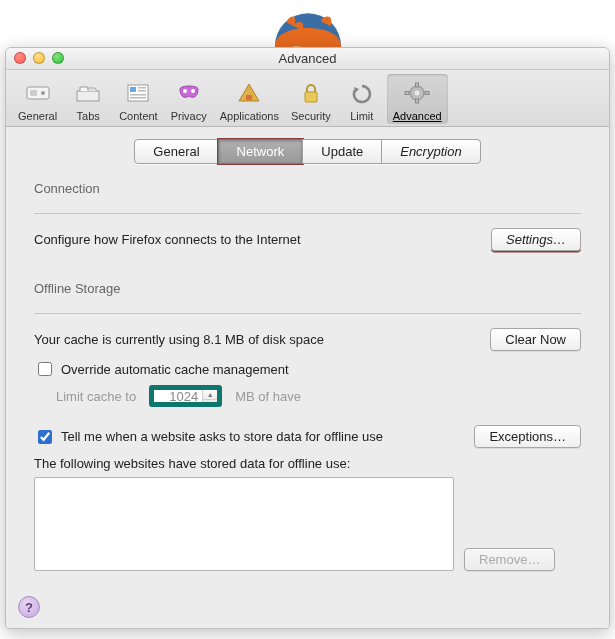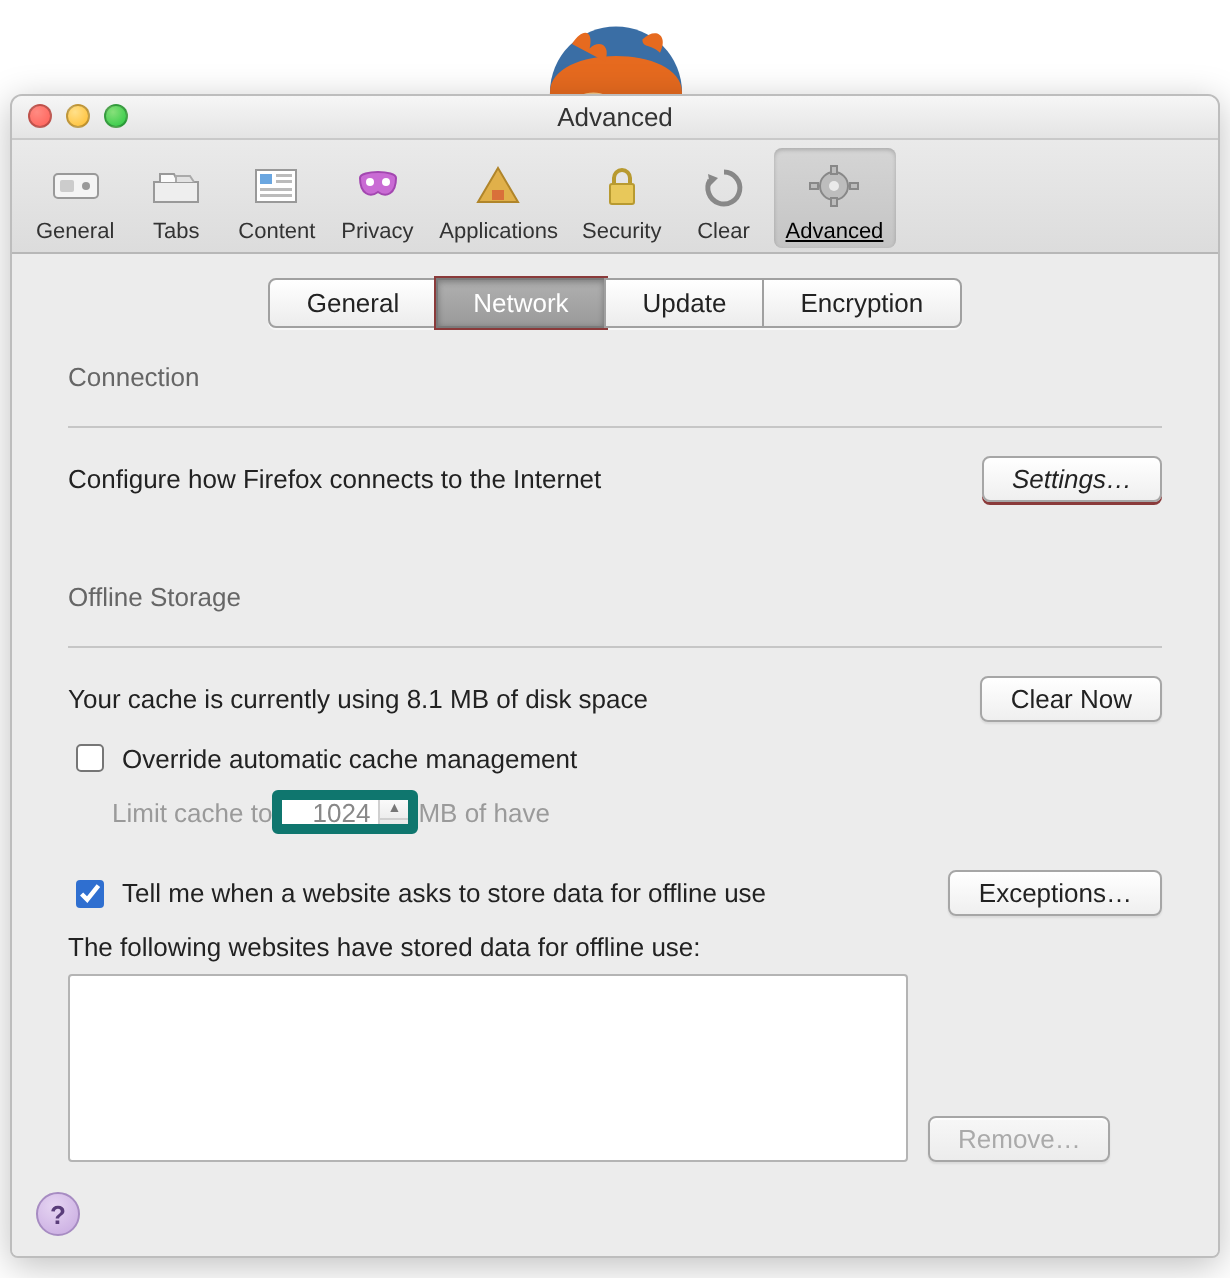--- a/index.html
+++ b/index.html
@@ -112,21 +112,21 @@
   .seg {
     background: linear-gradient(#ffffff, #ececec);
     border: 1px solid #a0a0a0;
     padding: 4px 18px;
     font-size: 13px;
     color: #222;
     cursor: default;
     margin-left: -1px;
   }
   .seg:first-child { border-radius: 4px 0 0 4px; margin-left: 0; }
-  .seg:last-child { border-radius: 0 4px 4px 0; }
+  .seg:last-child { border-radius: 0 4px 4px 0; font-style: italic; }
   .seg.active {
     background: linear-gradient(#b0b0b0, #9a9a9a);
     color: #fff;
     border-color: #7a7a7a;
     box-shadow: inset 0 1px 3px rgba(0,0,0,0.3), 0 0 0 1px #8a3a3a;
   }
   .panel {
     margin-top: -1px;
     padding: 18px 20px 10px 20px;
   }
@@ -134,21 +134,21 @@
     color: #666;
     font-size: 13px;
     padding-bottom: 17px;
     border-bottom: 1px solid #c6c6c6;
     margin-bottom: 14px;
   }
   .row {
     display: flex;
     align-items: center;
     justify-content: space-between;
-    margin-bottom: 18px;
+    margin-bottom: 8px;
   }
   .mac-btn {
     background: linear-gradient(#ffffff, #efefef);
     border: 1px solid #a6a6a6;
     border-radius: 4px;
     padding: 3px 14px;
     font-size: 13px;
     color: #222;
     box-shadow: 0 1px 0 rgba(255,255,255,0.8) inset, 0 1px 1px rgba(0,0,0,0.08);
     cursor: default;
@@ -165,21 +165,21 @@
   .section-spacer { height: 22px; }
   .cache-block .row { margin-bottom: 8px; }
   .cb-row { display: flex; align-items: center; gap: 6px; margin-bottom: 6px; }
   input[type=checkbox] {
     width: 14px; height: 14px;
     accent-color: #2f6fd0;
   }
   .limit-row {
     display: flex;
     align-items: center;
-    gap: 0;
+    gap: 13px;
     color: #9a9a9a;
     margin: 4px 0 18px 22px;
     font-size: 13px;
   }
   .num-input-wrap {
     display: flex;
     align-items: stretch;
     border: 5px solid #0f766e;
     border-radius: 3px;
     background: #fff;
@@ -322,21 +322,21 @@
       </div>
       <span class="tb-label">Security</span>
     </div>
     <div class="tb-item">
       <div class="tb-icon">
         <svg width="28" height="24" viewBox="0 0 28 24">
             <path d="M14 5 a8 8 0 1 1 -7 4" fill="none" stroke="#888" stroke-width="2.5"></path>
             <polygon points="6,6 11,8 7,12" fill="#888"></polygon>
           </svg>
       </div>
-      <span class="tb-label">Clear</span>
+      <span class="tb-label">Limit</span>
     </div>
     <div class="tb-item active">
       <div class="tb-icon">
         <svg width="28" height="24" viewBox="0 0 28 24">
             <circle cx="14" cy="12" r="7" fill="#bdbdbd" stroke="#888"></circle>
             <circle cx="14" cy="12" r="2.5" fill="#eaeaea"></circle>
             <g fill="#bdbdbd" stroke="#888">
               <rect x="12.5" y="2" width="3" height="4"></rect>
               <rect x="12.5" y="18" width="3" height="4"></rect>
               <rect x="2" y="10.5" width="4" height="3"></rect>

